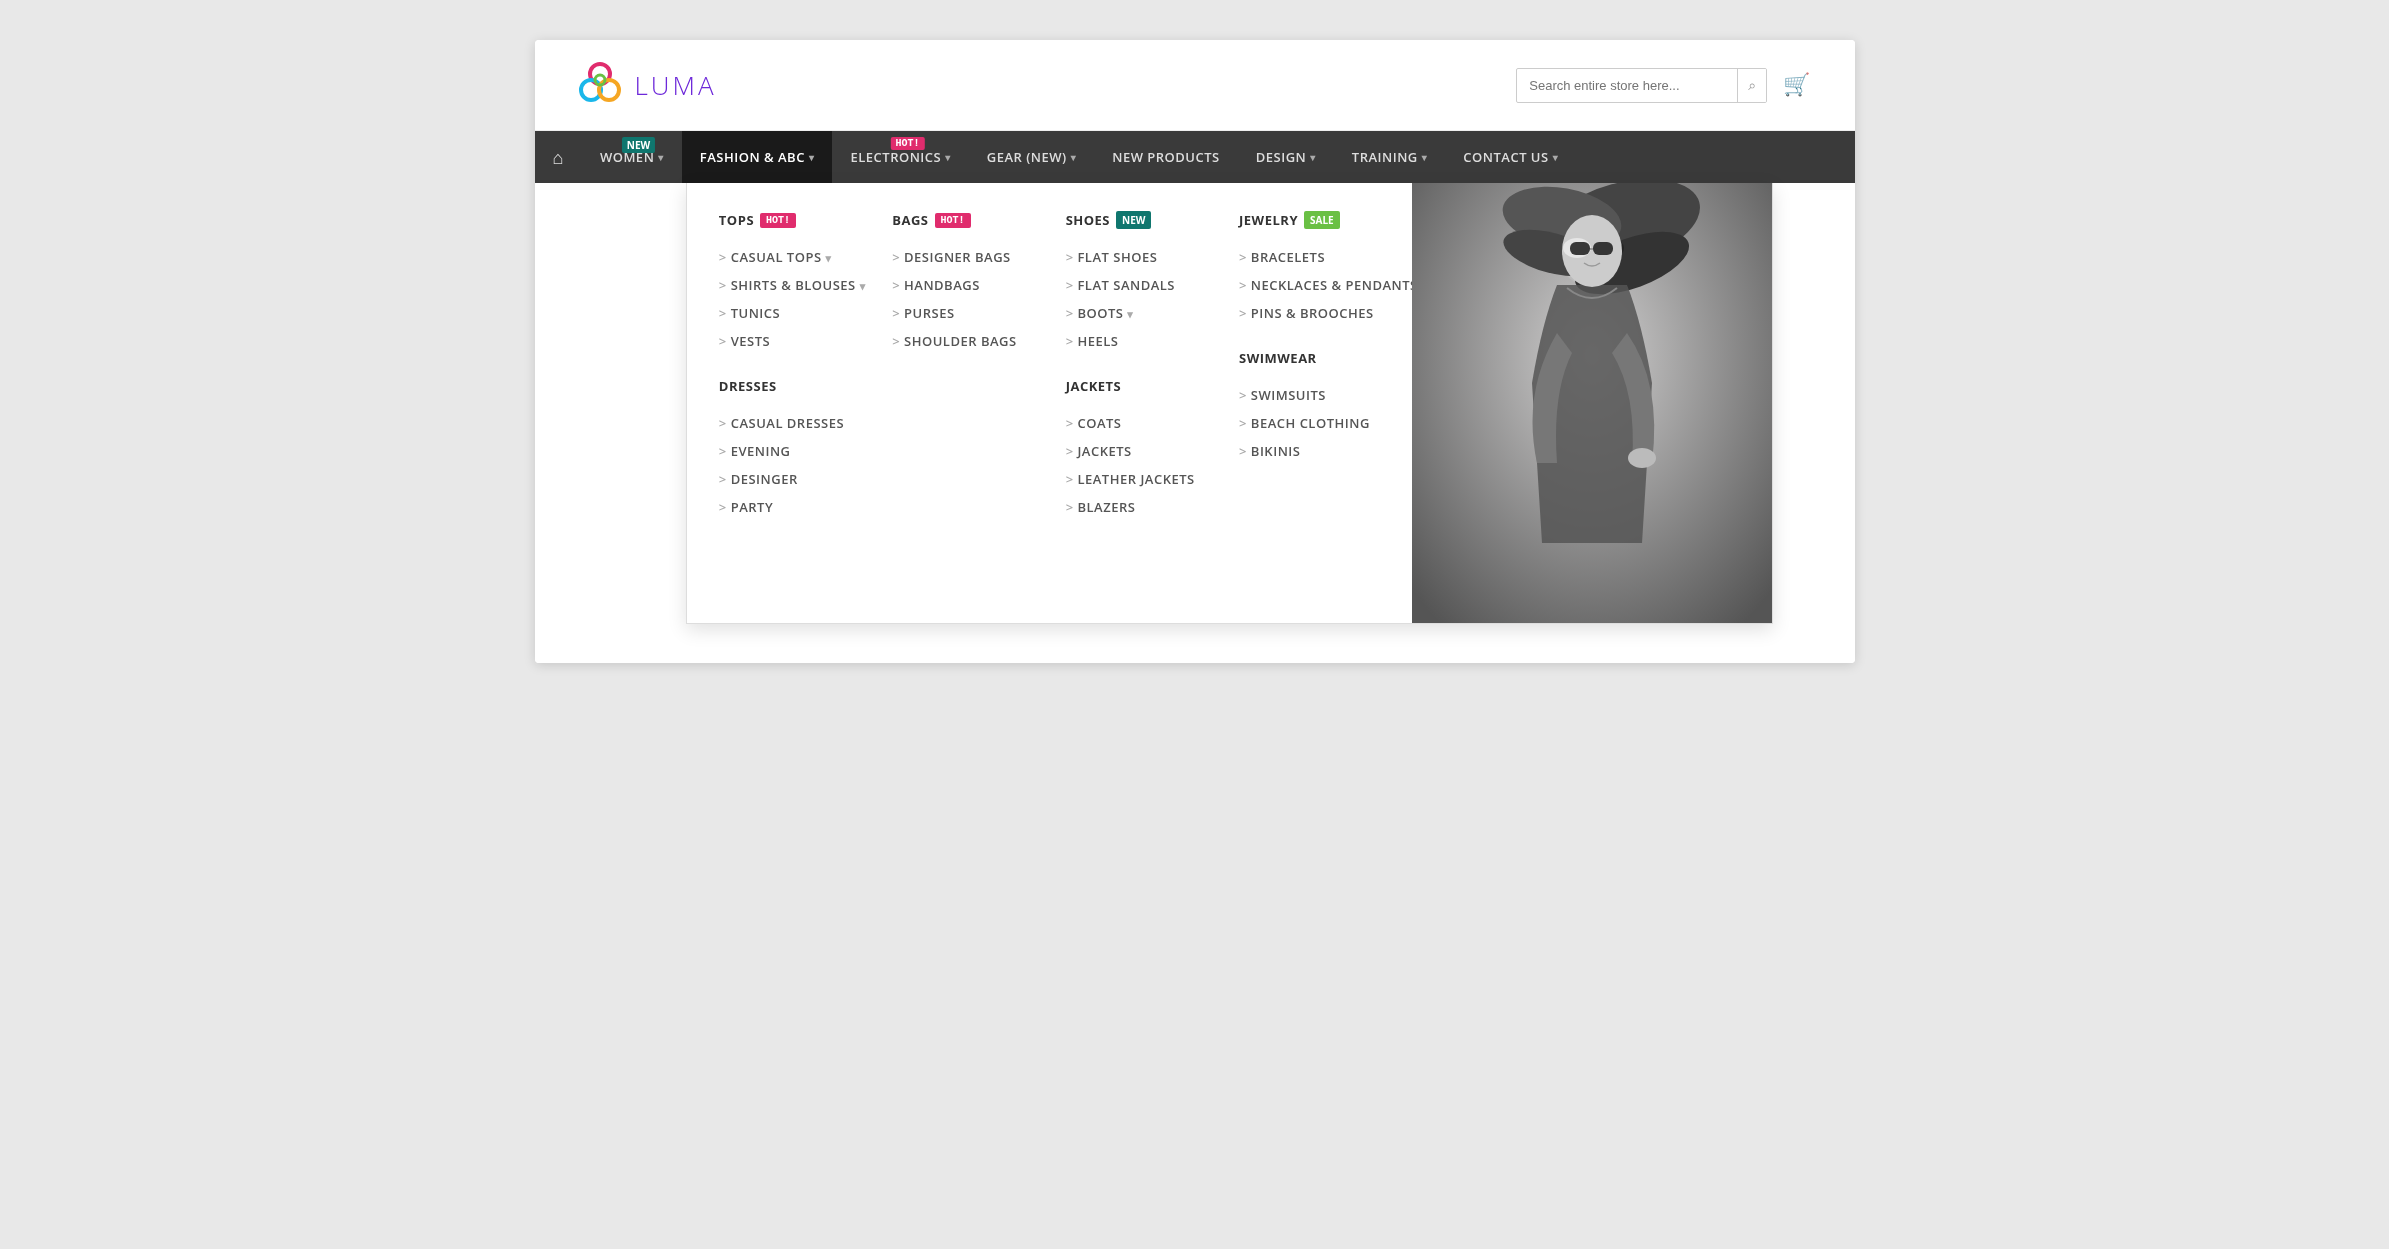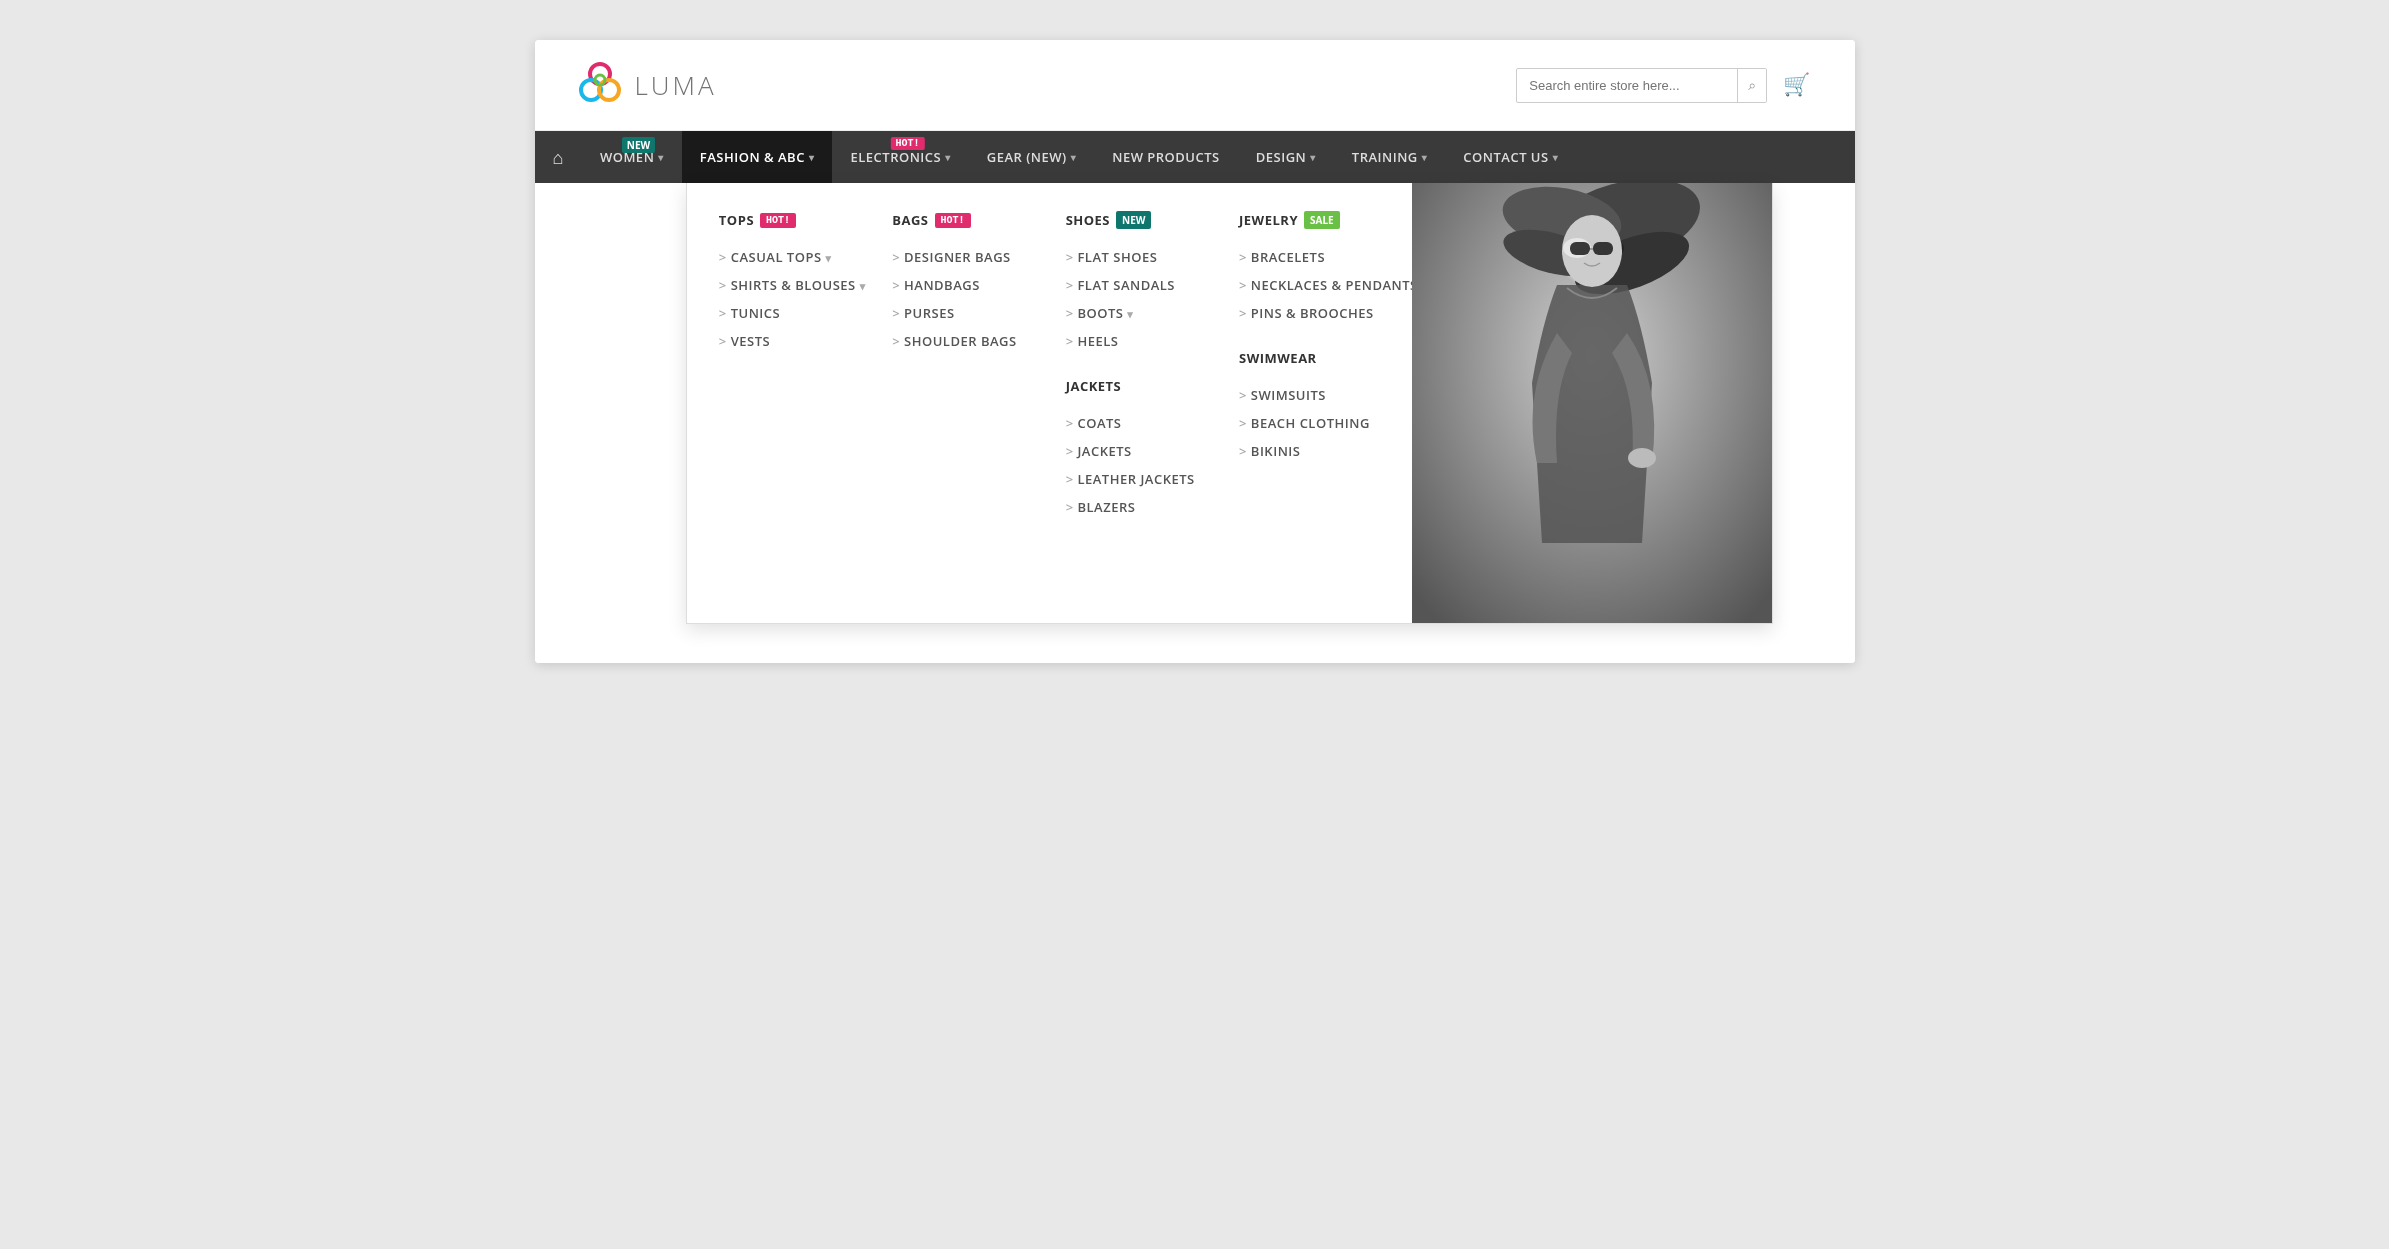--- a/index.html
+++ b/index.html
@@ -29,21 +29,21 @@
     .logo-area {
       display: flex;
       align-items: center;
       gap: 10px;
     }
     .logo-icon svg { width: 50px; height: 50px; }
     .logo-text {
       font-size: 26px;
       font-weight: 300;
       letter-spacing: 3px;
-      color: #737373;
+      color: #6d28d9;
       text-transform: uppercase;
     }
     .header-right {
       display: flex;
       align-items: center;
       gap: 12px;
     }
     .search-bar {
       display: flex;
       align-items: center;
@@ -226,20 +226,27 @@
 
         <div class="mega-col">
           <div class="col-title">
             <span>TOPS</span>
             <span class="badge badge-hot">Hot!</span>
           </div>
           <a class="col-link">Casual Tops <span style="color:#aaa;font-size:11px;">▾</span></a>
           <a class="col-link">Shirts &amp; Blouses <span style="color:#aaa;font-size:11px;">▾</span></a>
           <a class="col-link">Tunics</a>
           <a class="col-link">Vests</a>
+          <div class="section-gap">
+            <div class="col-title">DRESSES</div>
+            <a class="col-link">Casual Dresses</a>
+            <a class="col-link">Evening</a>
+            <a class="col-link">Desinger</a>
+            <a class="col-link">Party</a>
+          </div>
         </div>
 
         <div class="mega-col">
           <div class="col-title">
             <span>BAGS</span>
             <span class="badge badge-hot">Hot!</span>
           </div>
           <a class="col-link">Designer Bags</a>
           <a class="col-link">Handbags</a>
           <a class="col-link">Purses</a>

